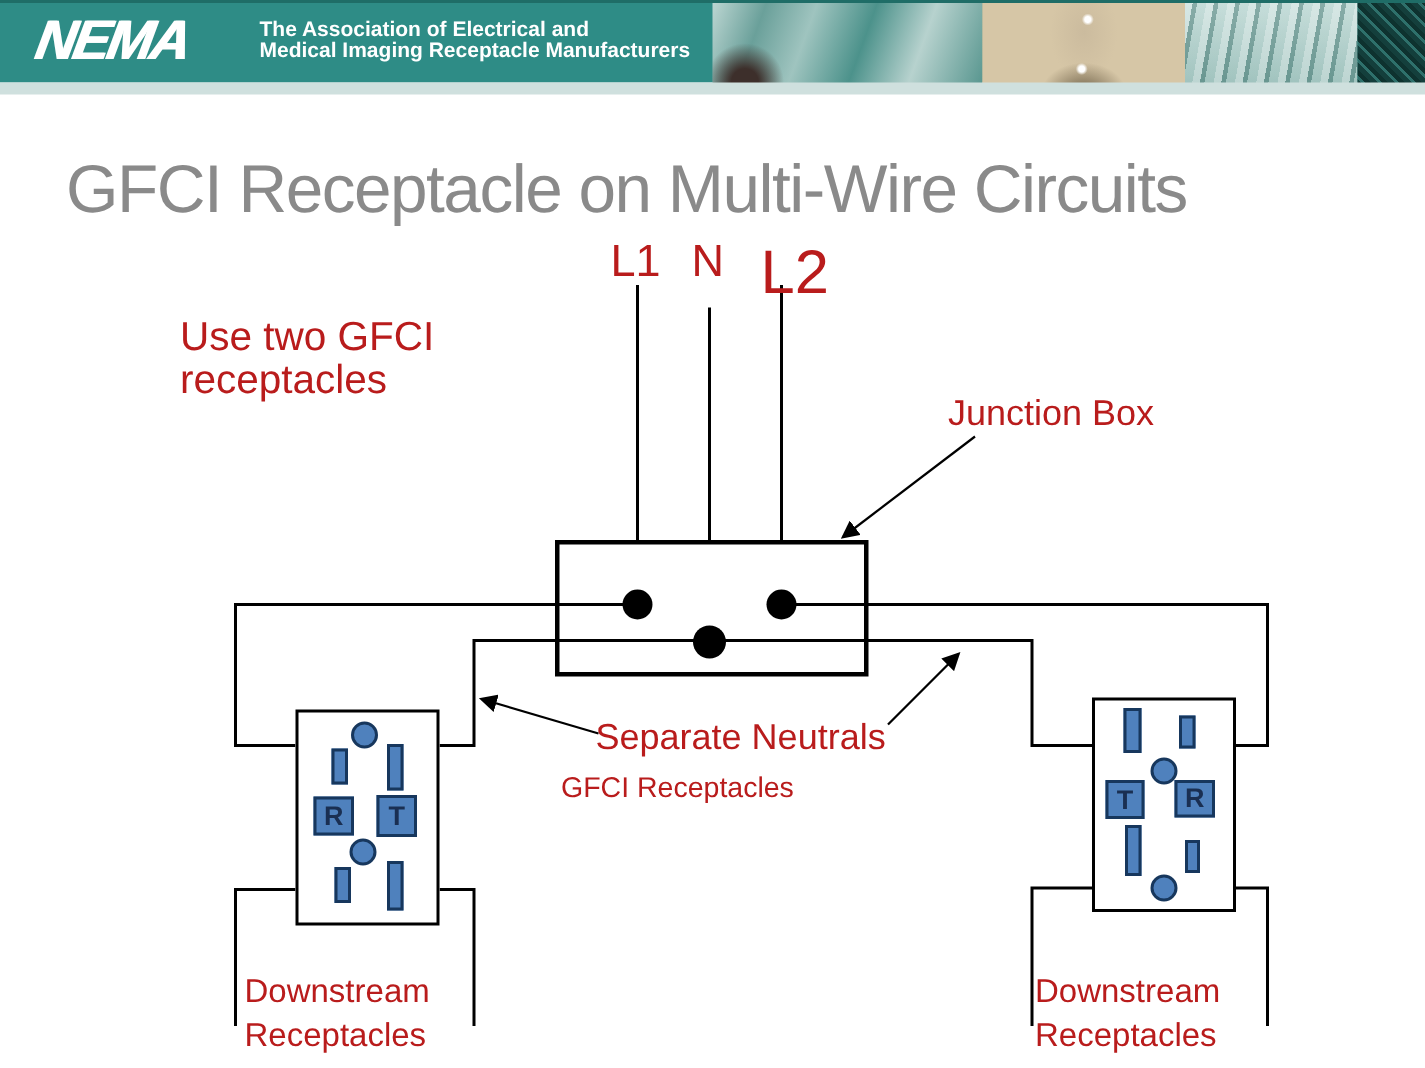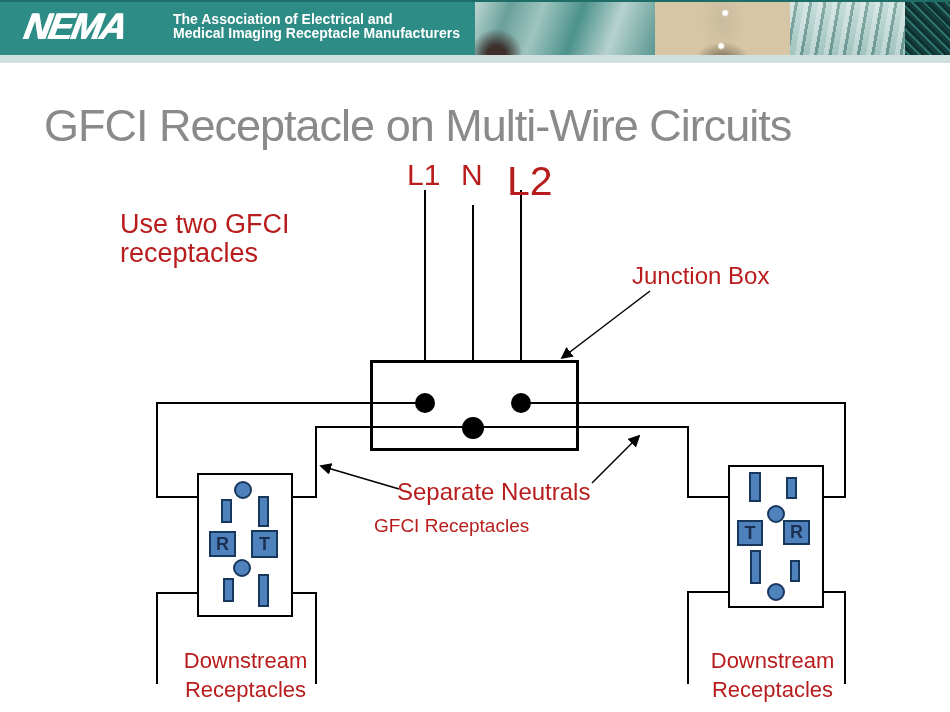--- a/index.html
+++ b/index.html
@@ -62,21 +62,21 @@
 
   
   .lbl { position:absolute; color:#b91c1c; }
   .lbl-l1 { left:407px; top:158px; font-size:30px; }
   .lbl-n  { left:461px; top:158px; font-size:30px; }
   .lbl-l2 { left:507px; top:158px; font-size:41px; }
   .lbl-note { left:120px; top:210px; width:235px; font-size:27px; line-height:29px; }
   .lbl-junction { left:632px; top:262px; font-size:24px; }
   .lbl-sepneutrals { left:397px; top:478px; font-size:24px; }
   .lbl-gfci { left:374px; top:515px; font-size:19px; }
-  .lbl-downstream { width:165px; font-size:22px; line-height:29px; text-align:center; }
+  .lbl-downstream { width:165px; font-size:22px; line-height:29px; }
   .lbl-down-left  { left:163px; top:646px; }
   .lbl-down-right { left:690px; top:646px; }
 
   
   svg.wires { position:absolute; left:0; top:0; }
 
   
   .receptacle {
     position:absolute; width:96px; background:#ffffff;
     border:2px solid #000; box-sizing:border-box;

